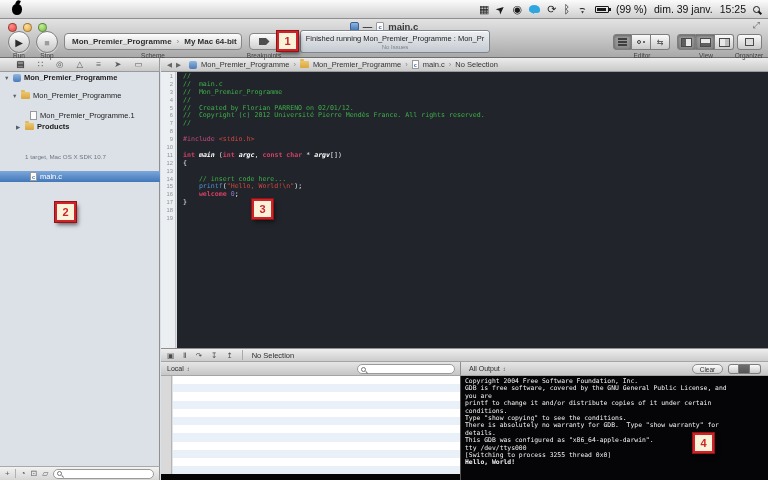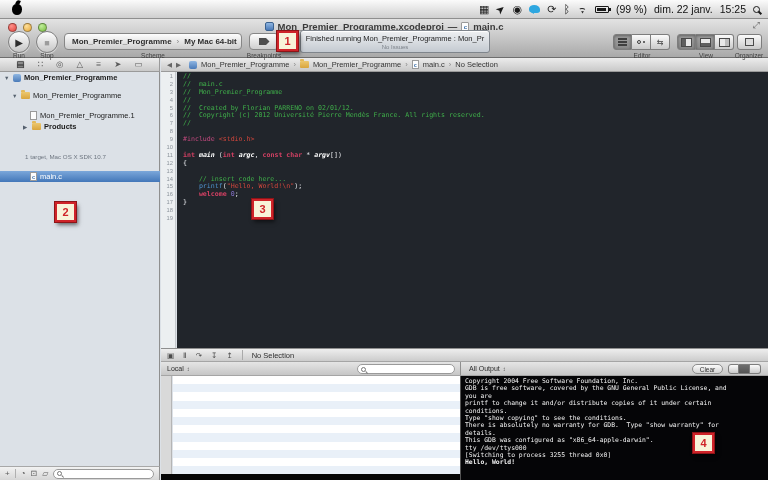--- a/index.html
+++ b/index.html
@@ -163,35 +163,34 @@
           <span class="status-glyph">⟳</span>
           <span class="status-glyph">ᛒ</span>
           <span class="shape-wifi">
             <i class="w1"></i>
             <i class="w2"></i>
             <i class="w3"></i>
           </span>
           <span class="shape-battery"></span>
         </span>
       <span class="menu-text">(99 %)</span>
-      <span class="menu-text">dim. 22 janv.</span>
+      <span class="menu-text">dim. 39 janv.</span>
       <span class="menu-text">15:25</span>
       <span class="shape-magnifier"></span>
     </span>
   </div>
 
   <div class="chrome">
     <div class="lights">
       <span class="light l-red"></span>
       <span class="light l-yellow"></span>
       <span class="light l-green"></span>
     </div>
     <div class="win-title">
       <span class="ico-proxy-proj"></span>
-      <span>Mon_Premier_Programme.xcodeproj</span>
       <span>—</span>
       <span class="ico-cfile">c</span>
       <span>main.c</span>
     </div>
     <span class="fullscreen">⤢</span>
 
     <div class="btn-round" style="left:8px;"><span class="run-glyph">▶</span></div>
     <div class="btn-round" style="left:36px;"><span class="stop-glyph">■</span></div>
     <div class="tool-label" style="left:8px;width:22px;">Run</div>
     <div class="tool-label" style="left:36px;width:22px;">Stop</div>
@@ -293,21 +292,21 @@
     <div class="row-selected">
       <div class="tree-row" style="padding-left:30px;height:11px;">
         <span class="ico-cfile-sm">c</span>
         <span>main.c</span>
       </div>
     </div>
     <div class="tree-row" style="top:39px;padding-left:30px;">
       <span class="doc-plain"></span>
       <span>Mon_Premier_Programme.1</span>
     </div>
-    <div class="tree-row" style="top:50px;padding-left:23px;">
+    <div class="tree-row" style="top:50px;padding-left:16px;">
       <span class="disc">▶</span>
       <span class="ico-folder"></span>
       <span style="font-weight:bold;">Products</span>
     </div>
   </div>
 
   <div class="filter-bar">
     <span id="filter-icons" style="display:flex;align-items:center;gap:5px;">
         <span class="fb-ico">+</span>
         <span class="fb-div"></span>

